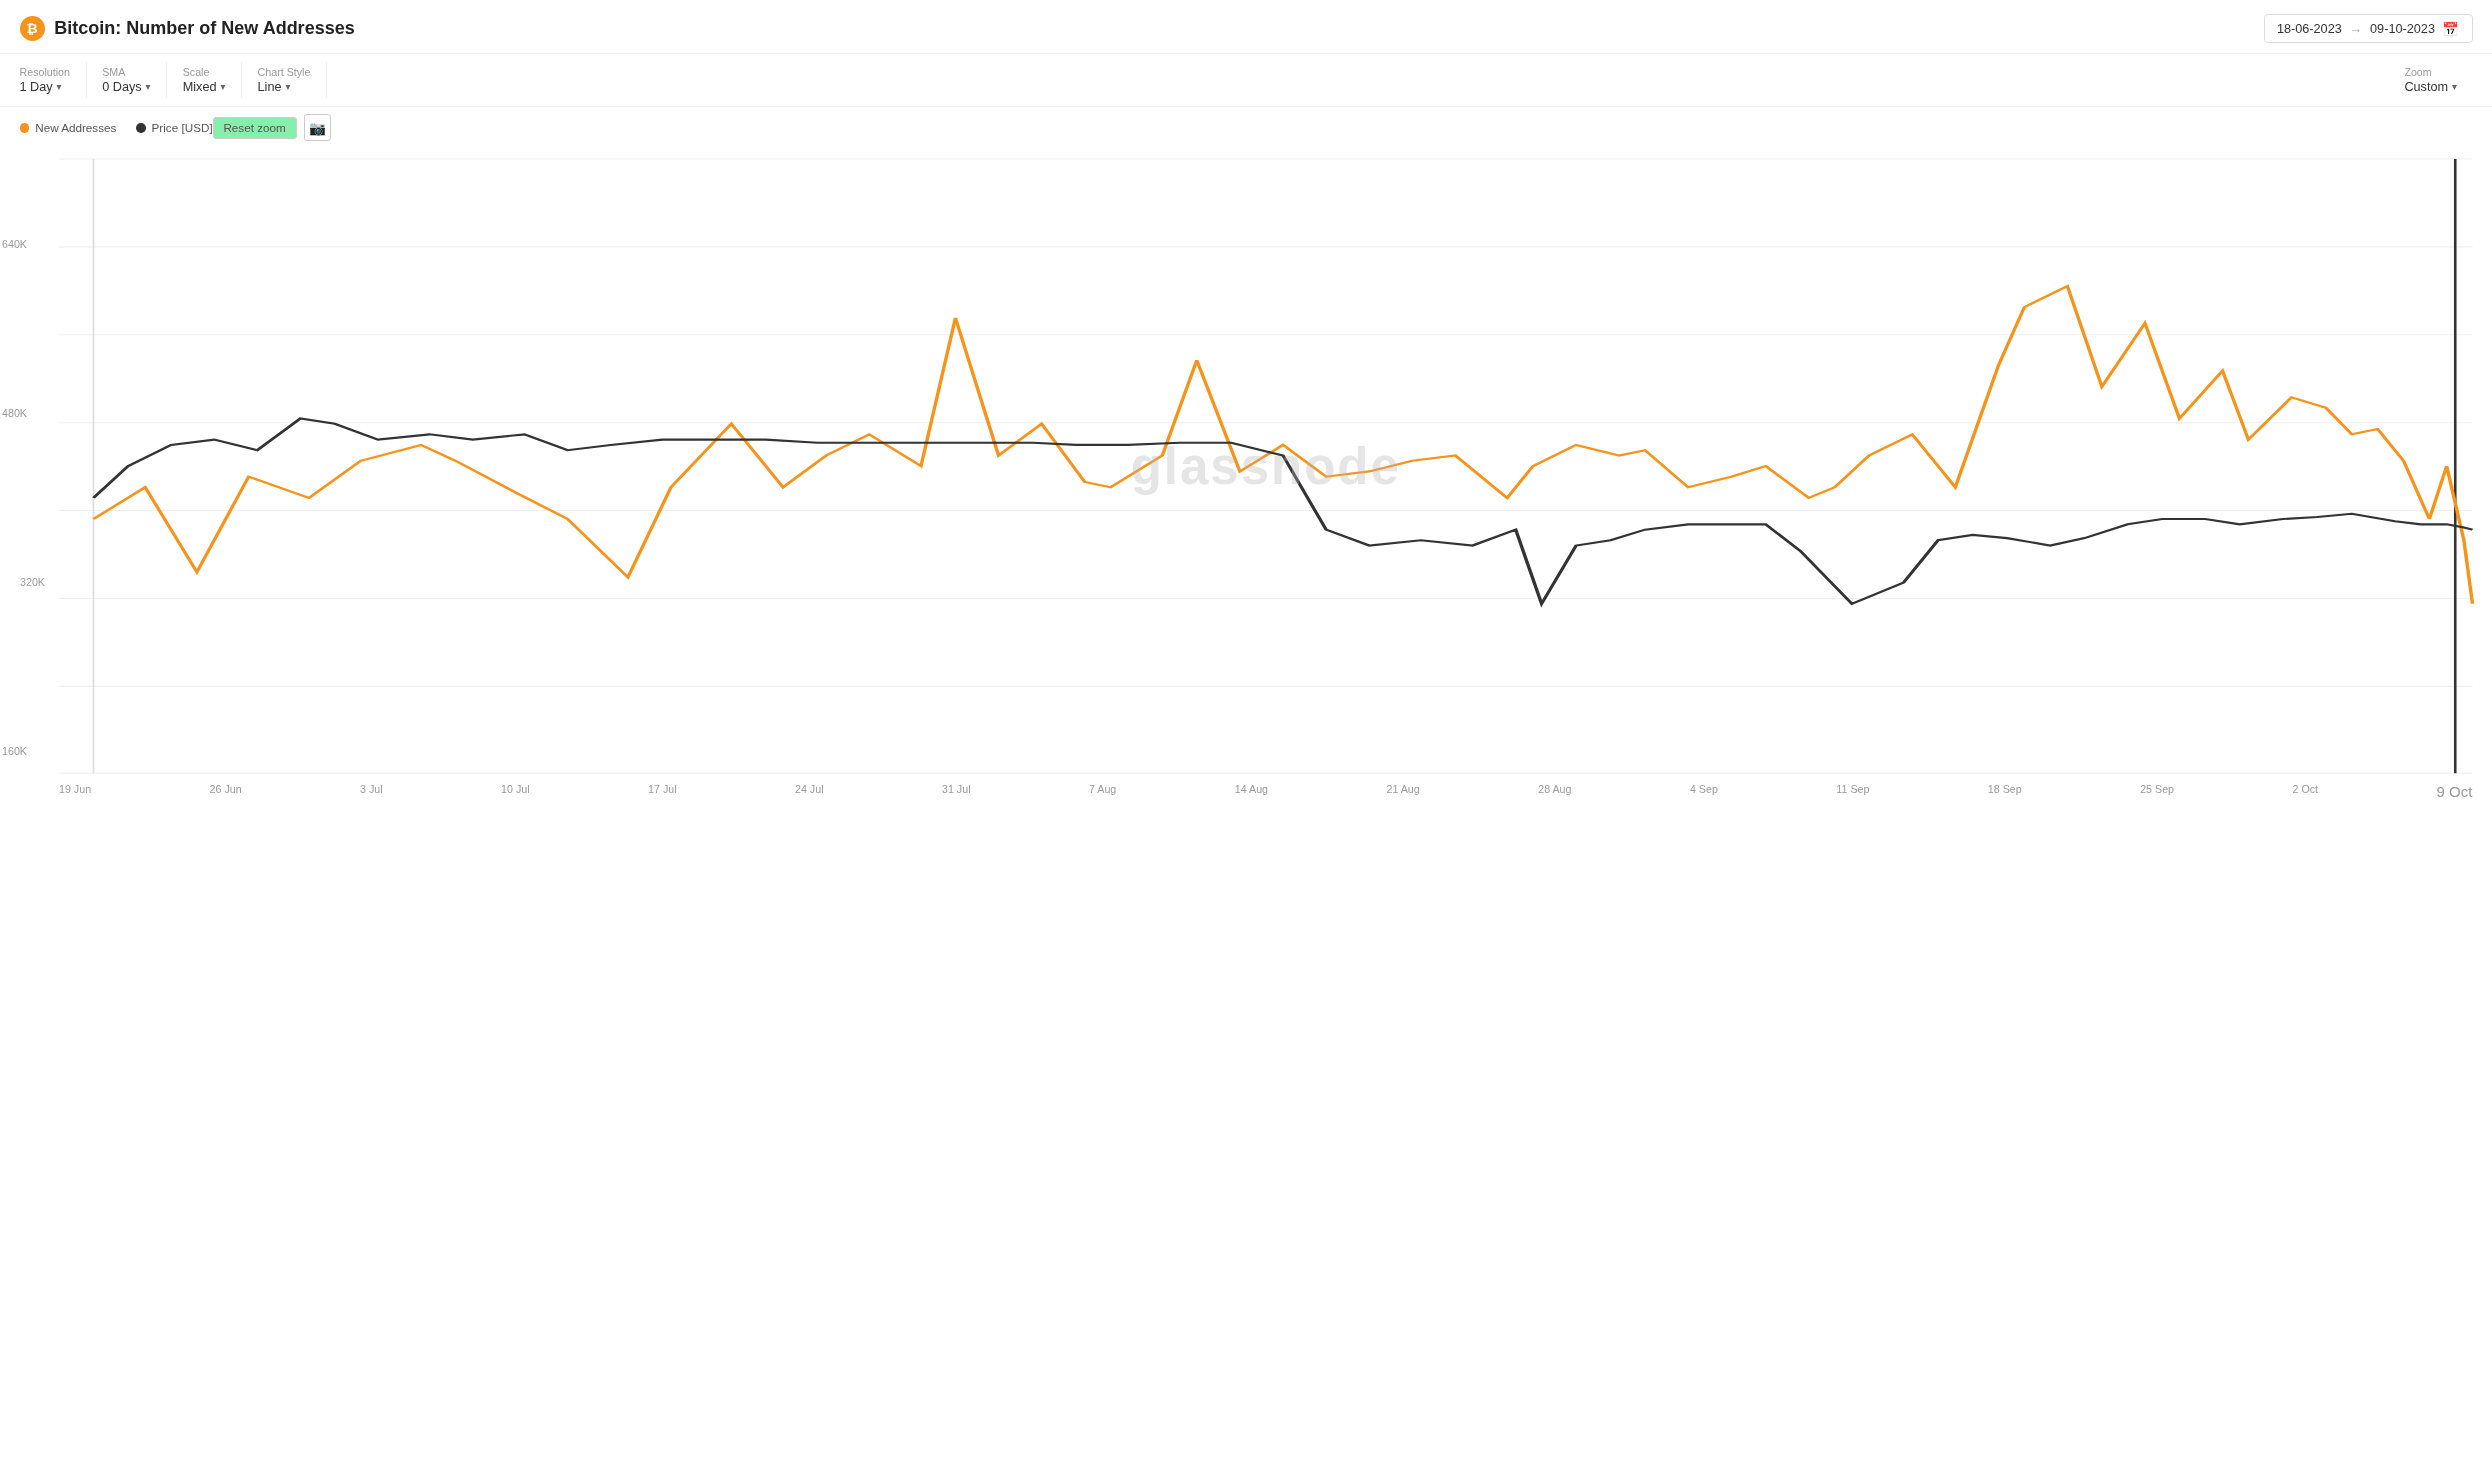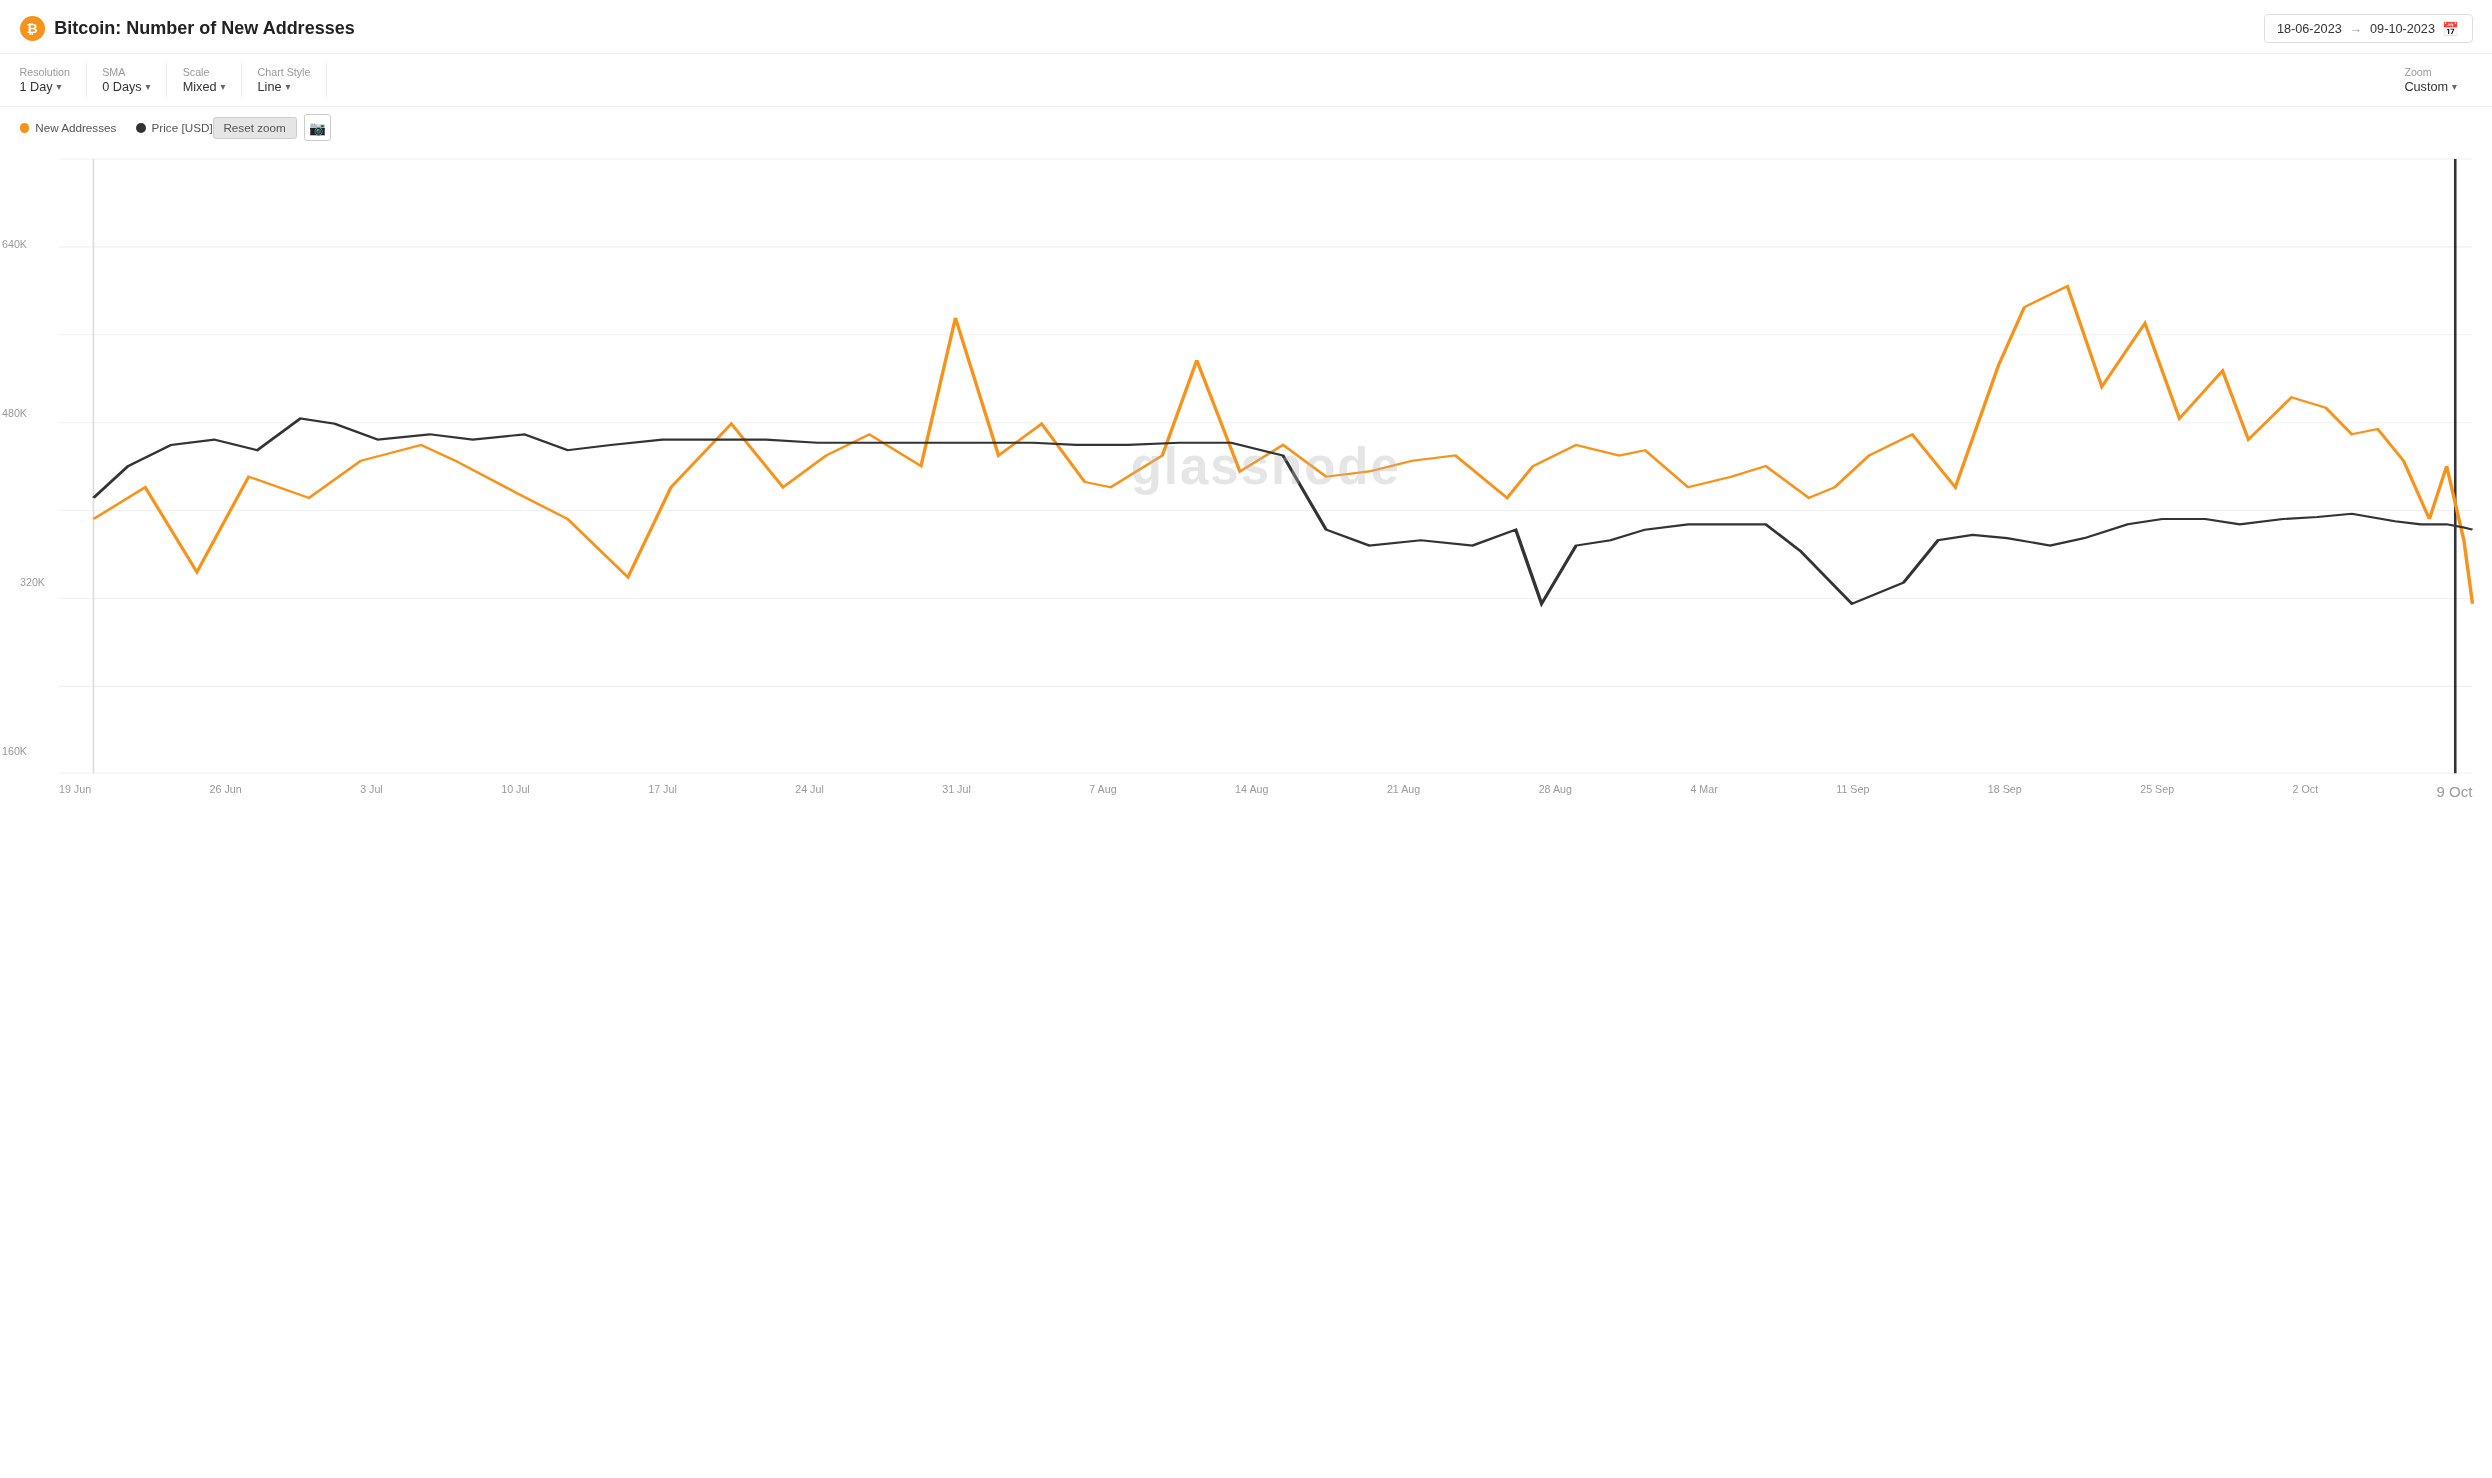--- a/index.html
+++ b/index.html
@@ -21,21 +21,21 @@
     .chevron { font-size: 9.8px; color: #666; }
     .zoom-item { margin-left: auto; border-right: none; }
     
     .legend-bar { display: flex; align-items: center; justify-content: flex-start; padding: 7.8px 19.5px; }
     .legend-items { display: flex; align-items: center; gap: 19.5px; }
     .legend-item { display: flex; align-items: center; gap: 5.9px; font-size: 11.7px; color: #555; }
     .legend-dot { width: 9.8px; height: 9.8px; border-radius: 50%; }
     .legend-dot-orange { background: #f7931a; }
     .legend-dot-black { background: #333; }
     .chart-actions { display: flex; align-items: center; gap: 7.8px; }
-    .reset-zoom-btn { font-size: 11.7px; color: #555; border: 1px solid #ccc; border-radius: 2.9px; padding: 3.9px 9.8px; cursor: pointer; background: #e5e5e5; }
+    .reset-zoom-btn { font-size: 11.7px; color: #555; border: 1px solid #ccc; border-radius: 2.9px; padding: 3.9px 9.8px; cursor: pointer; background: #86efac; }
     .camera-btn { width: 27px; height: 27px; border: 1px solid #ccc; border-radius: 2.9px; display: flex; align-items: center; justify-content: center; cursor: pointer; background: #fff; font-size: 13.7px; }
     
     .chart-container { position: relative; padding: 9.8px 19.5px 39px 59px; height: 663px; }
     .chart-area { position: relative; width: 100%; height: 100%; }
     
     .watermark { position: absolute; top: 50%; left: 50%; transform: translate(-50%, -50%); font-size: 51px; color: rgba(180,180,180,0.35); font-weight: 700; letter-spacing: 2px; pointer-events: none; user-select: none; }
     
     svg.chart-svg { width: 100%; height: 100%; overflow: visible; }
   </style>
 </head>
@@ -275,21 +275,21 @@
       <span style="font-size:10.7px; color:#999;">26 Jun</span>
       <span style="font-size:10.7px; color:#999;">3 Jul</span>
       <span style="font-size:10.7px; color:#999;">10 Jul</span>
       <span style="font-size:10.7px; color:#999;">17 Jul</span>
       <span style="font-size:10.7px; color:#999;">24 Jul</span>
       <span style="font-size:10.7px; color:#999;">31 Jul</span>
       <span style="font-size:10.7px; color:#999;">7 Aug</span>
       <span style="font-size:10.7px; color:#999;">14 Aug</span>
       <span style="font-size:10.7px; color:#999;">21 Aug</span>
       <span style="font-size:10.7px; color:#999;">28 Aug</span>
-      <span style="font-size:10.7px; color:#999;">4 Mar</span>
+      <span style="font-size:10.7px; color:#999;">4 Sep</span>
       <span style="font-size:10.7px; color:#999;">11 Sep</span>
       <span style="font-size:10.7px; color:#999;">18 Sep</span>
       <span style="font-size:10.7px; color:#999;">25 Sep</span>
       <span style="font-size:10.7px; color:#999;">2 Oct</span>
       <span style="font-size:15px; color:#999;">9 Oct</span>
     </div>
   </div>
 </div>
 
 

